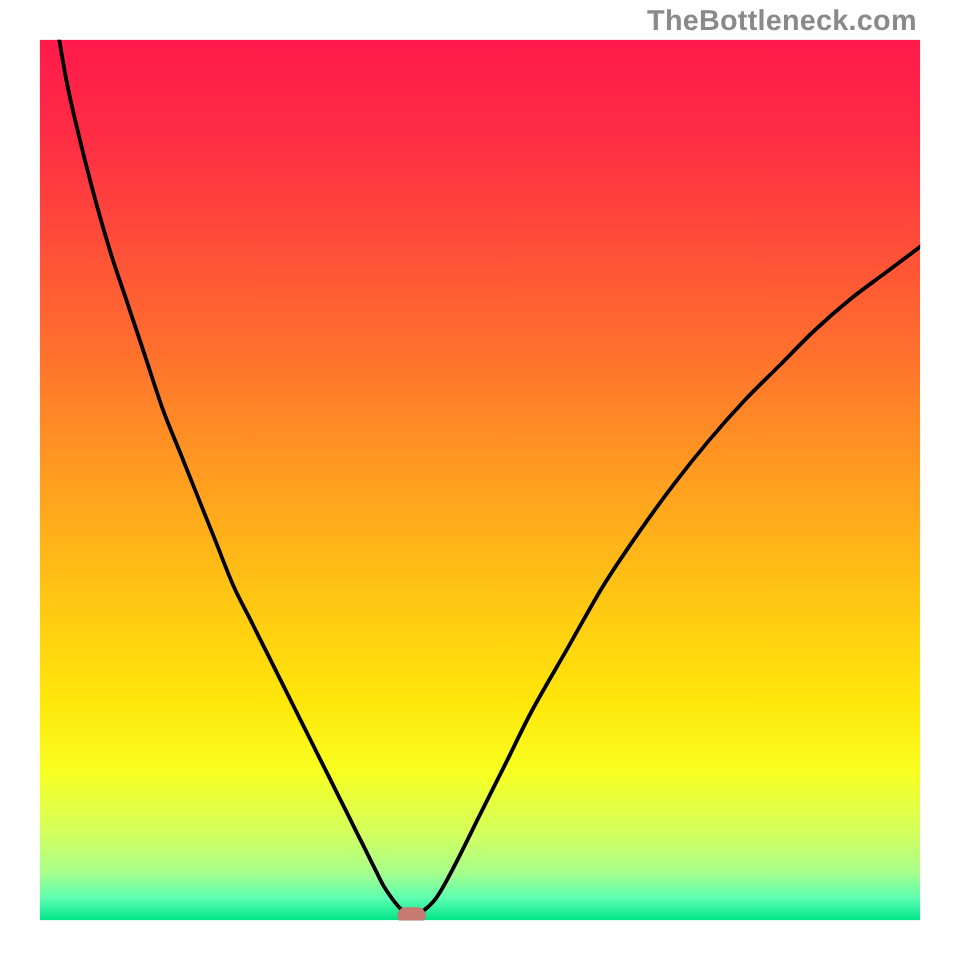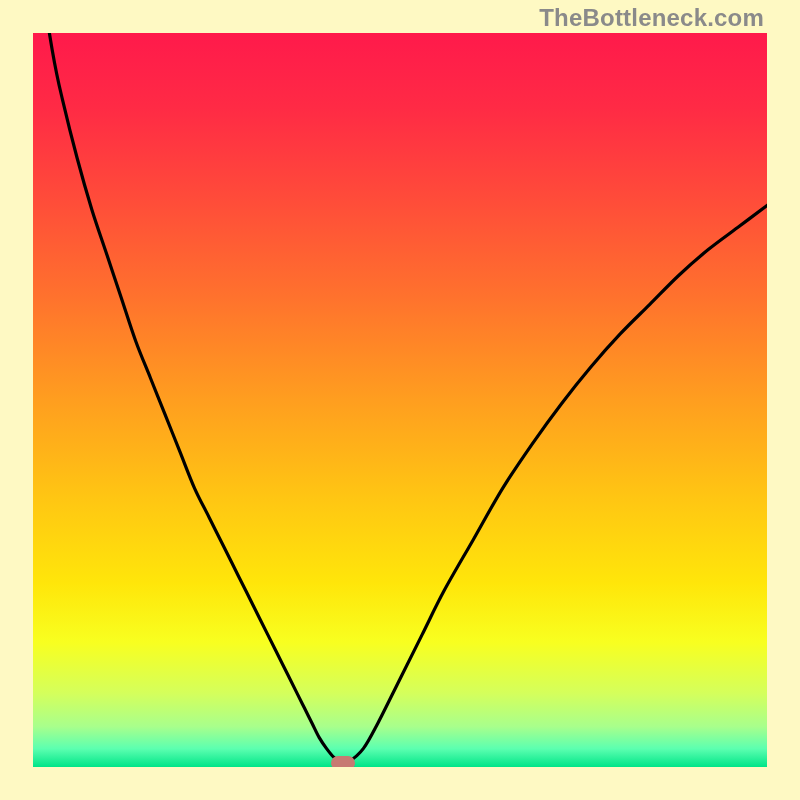--- a/index.html
+++ b/index.html
@@ -9,21 +9,21 @@
     height: 800px;
     background: #000000;
     overflow: hidden;
   }
   .frame {
     position: absolute;
     left: 0;
     top: 0;
     width: 800px;
     height: 800px;
-    background: #fef9c3;
+    background: #ffffff;
   }
   .plot-area {
     position: absolute;
     left: 33px;
     top: 33px;
     width: 734px;
     height: 734px;
     overflow: hidden;
   }
   .watermark {

